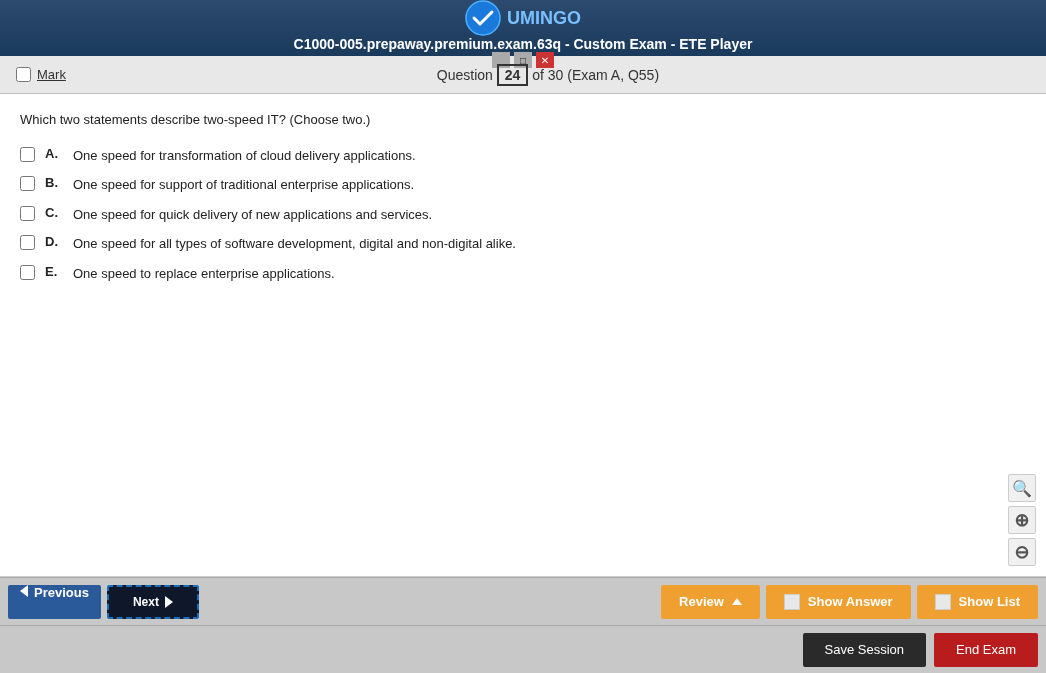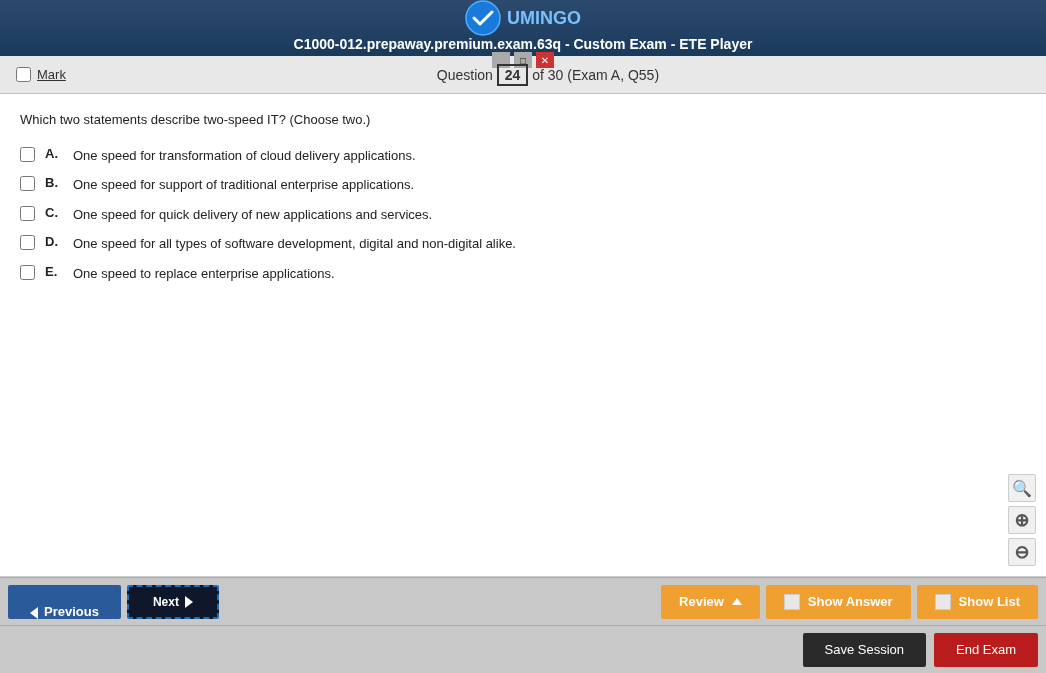--- a/index.html
+++ b/index.html
@@ -155,26 +155,26 @@
       align-items: center;
       padding: 0 8px;
       gap: 6px;
       border-top: 1px solid #aaa;
     }
     .btn-prev {
       background: #2a5a9a;
       color: white;
       border: none;
       height: 34px;
-      padding: 0 22px;
-      font-size: 13px;
-      font-weight: bold;
-      cursor: pointer;
-      display: flex;
-      align-items: flex-end;
+      padding: 0 12px;
+      font-size: 13px;
+      font-weight: bold;
+      cursor: pointer;
+      display: flex;
+      align-items: flex-start;
       gap: 6px;
       border-radius: 2px;
     }
     .btn-next {
       background: #0f172a;
       color: white;
       border: 2px dashed #1a6fbc;
       height: 34px;
       padding: 0 24px;
       font-size: 12px;
@@ -298,21 +298,21 @@
 <body>
 
 <div class="title-bar">
   <div class="title-bar-logo">
     <svg class="logo-icon" viewBox="0 0 36 36">
       <circle cx="18" cy="18" r="17" fill="#1a7adc" stroke="#4ab0ff" stroke-width="1.5"></circle>
       <polyline points="9,18 15,24 27,12" fill="none" stroke="white" stroke-width="3" stroke-linecap="round" stroke-linejoin="round"></polyline>
     </svg>
     <span style="color:#7ac0ff; font-size:18px; font-weight:bold;">UMINGO</span>
   </div>
-  <span class="title-bar-title">C1000-012.prepaway.premium.exam.63q - Custom Exam - ETE Player</span>
+  <span class="title-bar-title">C1000-005.prepaway.premium.exam.63q - Custom Exam - ETE Player</span>
   <div class="title-bar-controls">
     <button class="title-bar-btn">_</button>
     <button class="title-bar-btn">□</button>
     <button class="title-bar-btn close">✕</button>
   </div>
 </div>
 
 <div class="header-bar">
   <label class="mark-checkbox">
     <input type="checkbox" style="">

